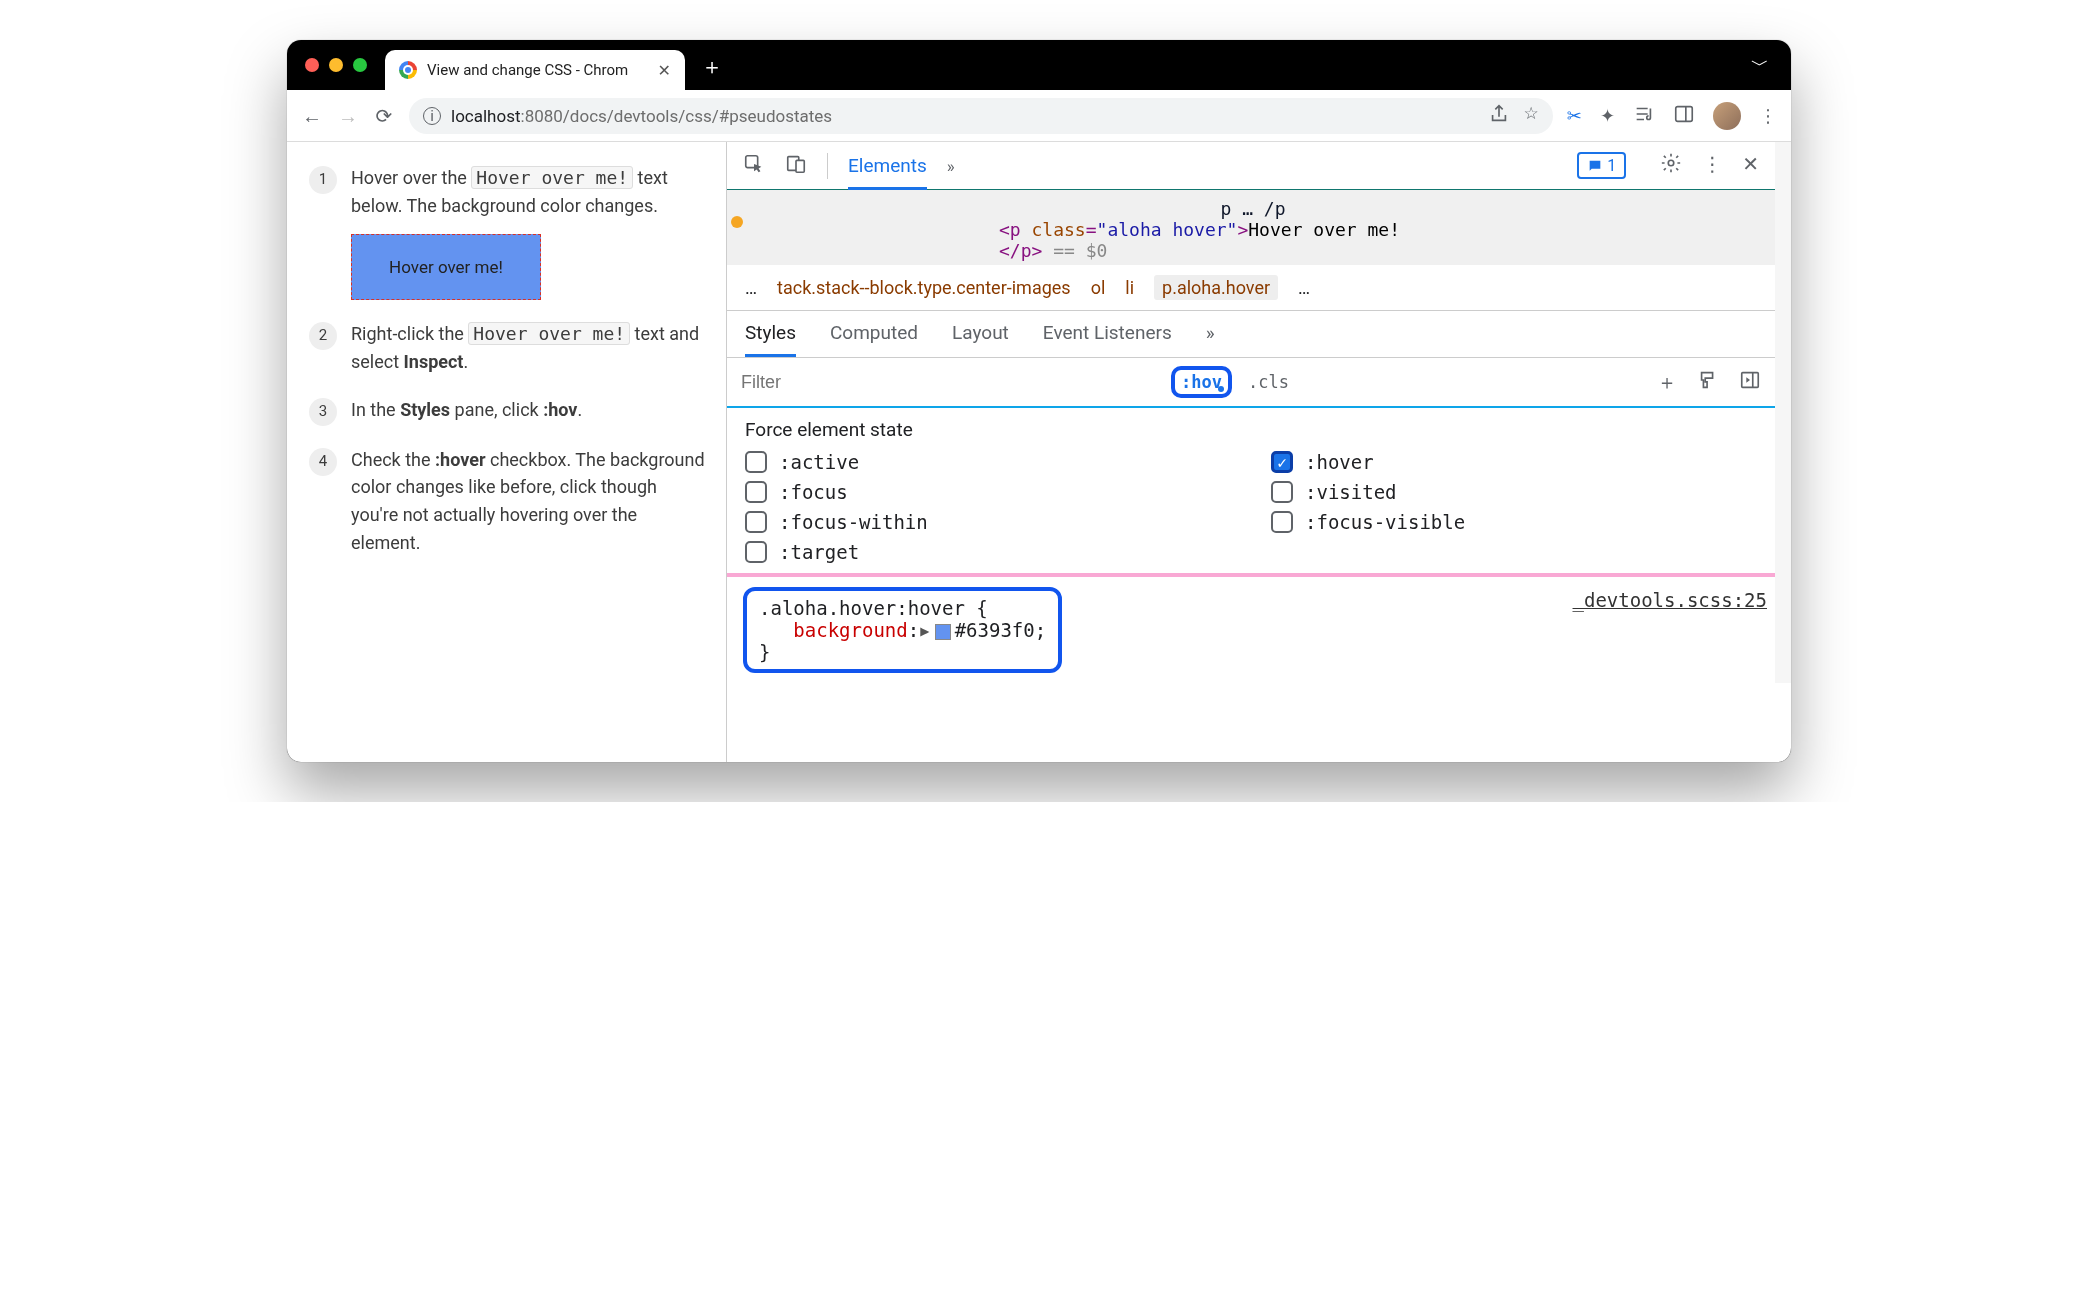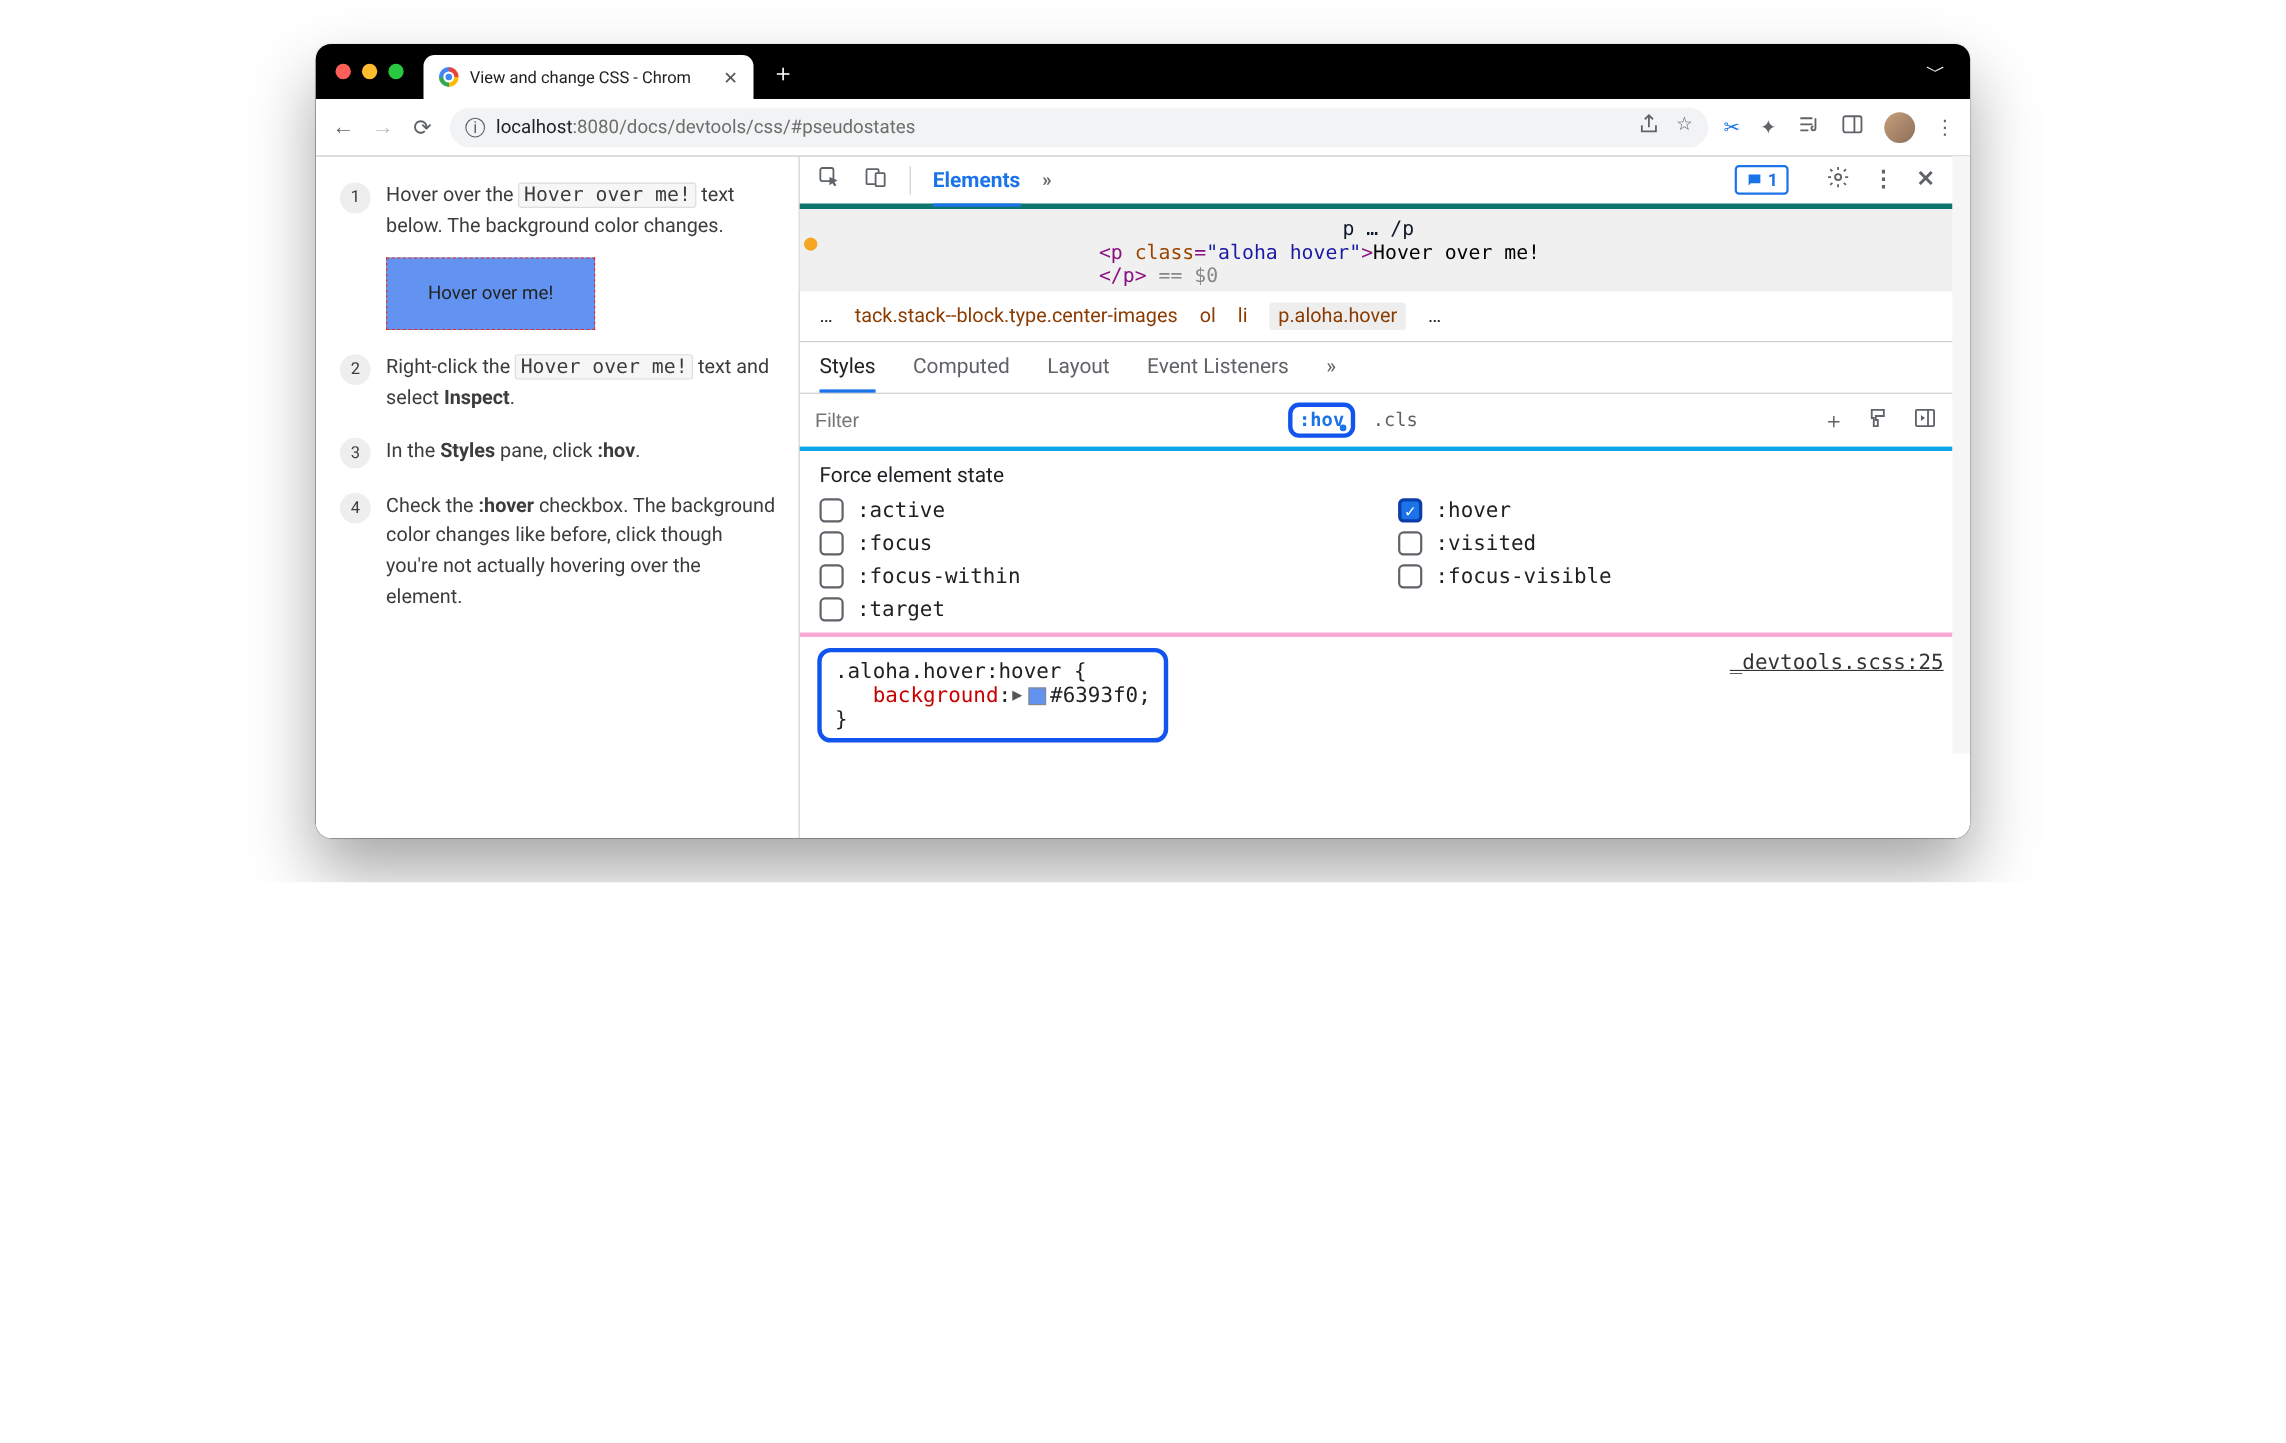--- a/index.html
+++ b/index.html
@@ -62,37 +62,37 @@
   .scissors { color:#1a73e8; }
   
   .content { display:flex; background:#fff; height:620px;}
   .page { width:440px; border-right:1px solid #ccc; padding:22px 18px 22px 22px; overflow:hidden;}
   .step { display:flex; gap:14px; margin-bottom:20px; font-size:18px; color:#3c3c3c; line-height:1.55;}
   .stepnum { flex:0 0 28px; height:28px; border-radius:50%; background:#eee; display:flex; align-items:center; justify-content:center; font-size:15px; margin-top:2px;}
   .code { font-family:ui-monospace,Menlo,monospace; background:#f6f6f6; border:1px solid #ddd; border-radius:3px; padding:0 4px;}
   .hoverbox { margin-top:14px; width:190px; height:66px; display:flex; align-items:center; justify-content:center; background:#6393f0; color:#222; border:1px dashed #d93025; font-size:17px;}
   
   .devtools { flex:1; display:flex; flex-direction:column; font-size:17px; color:#202124;}
-  .dt-top { height:48px; display:flex; align-items:center; gap:20px; padding:0 16px; border-bottom:5px solid #0f766e;font-weight:bold;}
+  .dt-top { height:48px; display:flex; align-items:center; gap:20px; padding:0 16px; border-bottom:1px solid #0f766e;}
   .dt-top .tabactive { color:#1a73e8; border-bottom:3px solid #1a73e8; padding-bottom:10px; margin-bottom:-13px; font-size:19px;}
   .issuebadge { margin-left:auto; display:flex; align-items:center; gap:4px; background:#fff; border:2px solid #1a73e8; color:#1a73e8; border-radius:4px; padding:2px 8px; font-size:16px;}
   .dt-icons { display:flex; gap:20px; color:#5f6368; font-size:20px; margin-left:14px;}
   .dt-dom { background:#f0f0f0; padding:8px 18px 4px 22px; font-family:ui-monospace,Menlo,monospace; font-size:18px; position:relative;}
   .dt-dom .row1 { color:#881280;}
   .dt-dom .attr { color:#994500;}
   .dt-dom .val { color:#1a1aa6;}
   .dt-dom .txt { color:#000;}
   .dt-dom .eq { color:#888;}
   .domdot { width:12px; height:12px; border-radius:50%; background:#f5a623; position:absolute; left:4px; top:26px;}
   .crumbs { display:flex; align-items:center; gap:20px; padding:10px 18px; font-size:18px; border-bottom:1px solid #ccc;}
   .crumbs .c { color:#8a3b00;}
   .crumbs .sel { background:#eee; padding:2px 8px; border-radius:3px;}
   .subtabs { display:flex; gap:34px; padding:10px 18px 0 18px; font-size:19px; color:#5f6368; border-bottom:1px solid #ccc;}
   .subtabs .on { color:#202124; border-bottom:3px solid #1a73e8; padding-bottom:10px;}
-  .filterrow { display:flex; align-items:center; padding:8px 14px; border-bottom:4px solid #0ea5e9; gap:10px;}
+  .filterrow { display:flex; align-items:center; padding:8px 14px; border-bottom:2px solid #0ea5e9; gap:10px;}
   .filterrow input { border:none; outline:none; font-size:18px; flex:0 0 auto; width:420px; color:#888;}
   .hov { border:4px solid #1155ee; border-radius:10px; padding:2px 6px; color:#1a73e8; font-family:ui-monospace,Menlo,monospace; font-weight:600; position:relative;}
   .hov::after{content:''; position:absolute; right:4px; bottom:2px; width:6px; height:6px; background:#1a73e8; border-radius:50%;}
   .cls { color:#5f6368; font-family:ui-monospace,Menlo,monospace; margin-left:6px;}
   .rowicons { margin-left:auto; display:flex; gap:20px; color:#5f6368; font-size:20px;}
   .force { padding:10px 18px 10px 18px; border-bottom:4px solid #f9a8d4;}
   .force h4 { font-weight:400; font-size:19px; margin-bottom:10px;}
   .states { display:grid; grid-template-columns:1fr 1fr; gap:8px 40px; font-family:ui-monospace,Menlo,monospace; font-size:19px;}
   .chk { display:flex; align-items:center; gap:12px;}
   .chkbox { width:22px; height:22px; border:2px solid #5f6368; border-radius:5px; display:flex; align-items:center; justify-content:center;}

